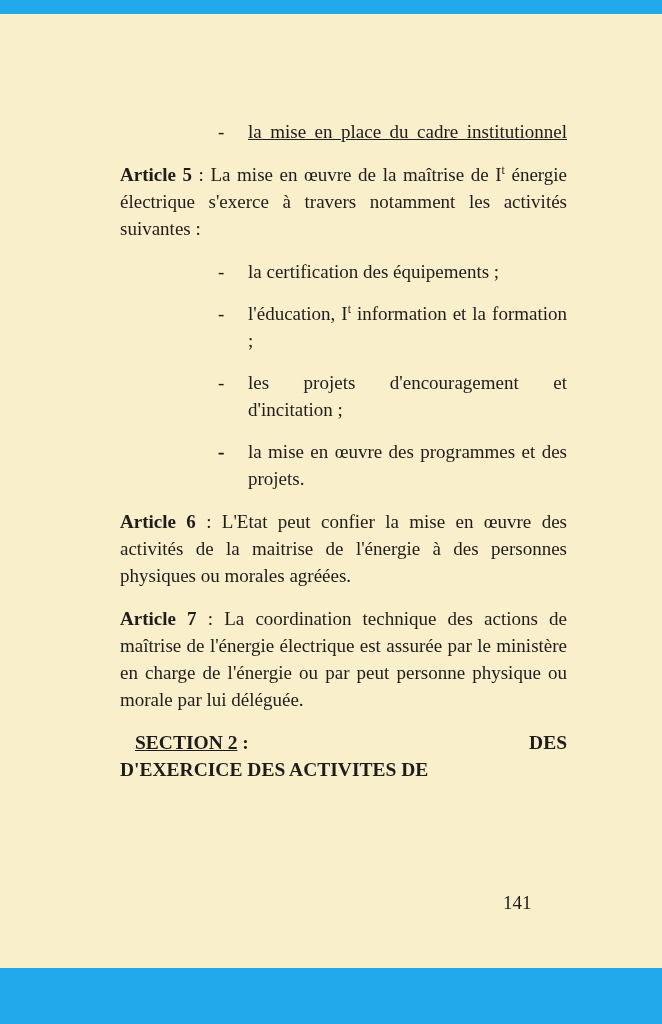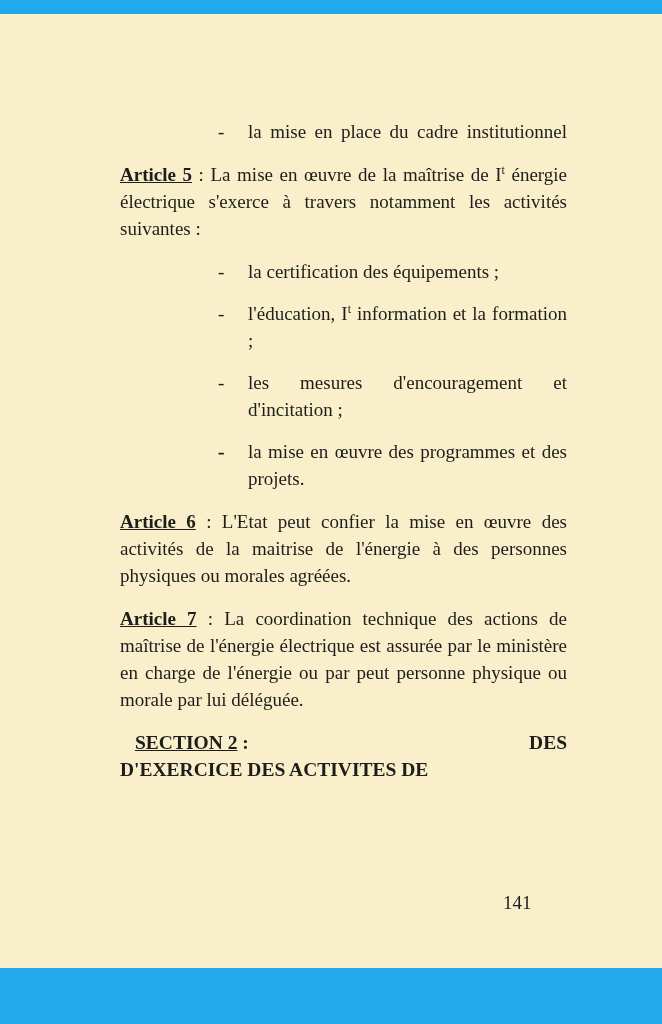--- a/index.html
+++ b/index.html
@@ -31,41 +31,40 @@
     width: 662px;
     padding: 118px 95px 0 120px;
   }
 
   p.para {
     text-align: justify;
     margin-bottom: 16px;
   }
   .article-label {
     font-weight: bold;
-    text-decoration: underline;
   }
   sup { font-size: 62%; line-height: 0; vertical-align: super; }
 
   ul.bullets {
     list-style: none;
     margin-bottom: 16px;
   }
   ul.bullets li {
     position: relative;
     margin-left: 128px;
     margin-bottom: 15px;
     text-align: justify;
   }
   ul.bullets li:last-child { margin-bottom: 0; }
   .dash {
     position: absolute;
     left: -30px;
     top: 0;
   }
-  .ln { text-align: justify; text-align-last: justify; }
+  .ln { text-align: justify; text-align-last: justify; text-decoration: underline; }
   .ln.last { text-align-last: left; }
 
   .section-heading {
     font-weight: bold;
     font-size: 19.5px;
     margin-top: 13px;
   }
   .section-heading .line1 {
     display: flex;
     justify-content: space-between;
@@ -101,21 +100,21 @@
     <li>
       <span class="dash">-</span>
       <span>la certification des équipements ;</span>
     </li>
     <li>
       <span class="dash">-</span>
       <span>l'éducation, I</span><sup>t</sup><span> information et la formation ;</span>
     </li>
     <li>
       <span class="dash">-</span>
-      <span>les mesures d'encouragement et d'incitation ;</span>
+      <span>les projets d'encouragement et d'incitation ;</span>
     </li>
     <li>
       <span class="dash">-</span>
     </li>
     <li>
       <span class="dash">-</span>
       <span>la mise en œuvre des programmes et des projets.</span>
     </li>
   </ul>
 

